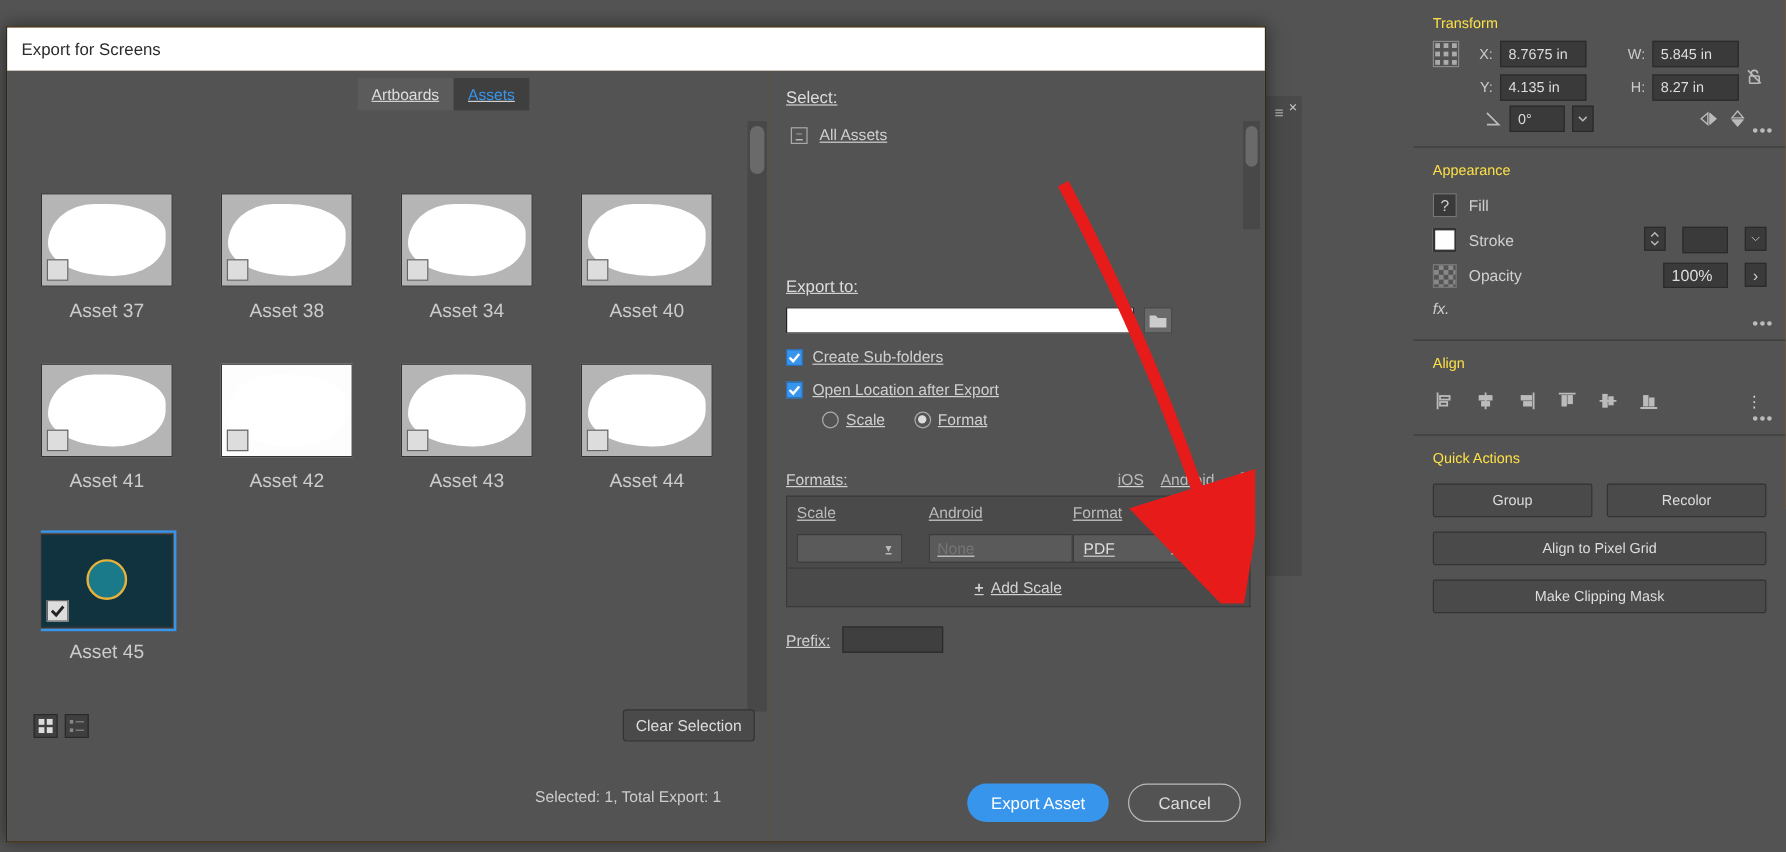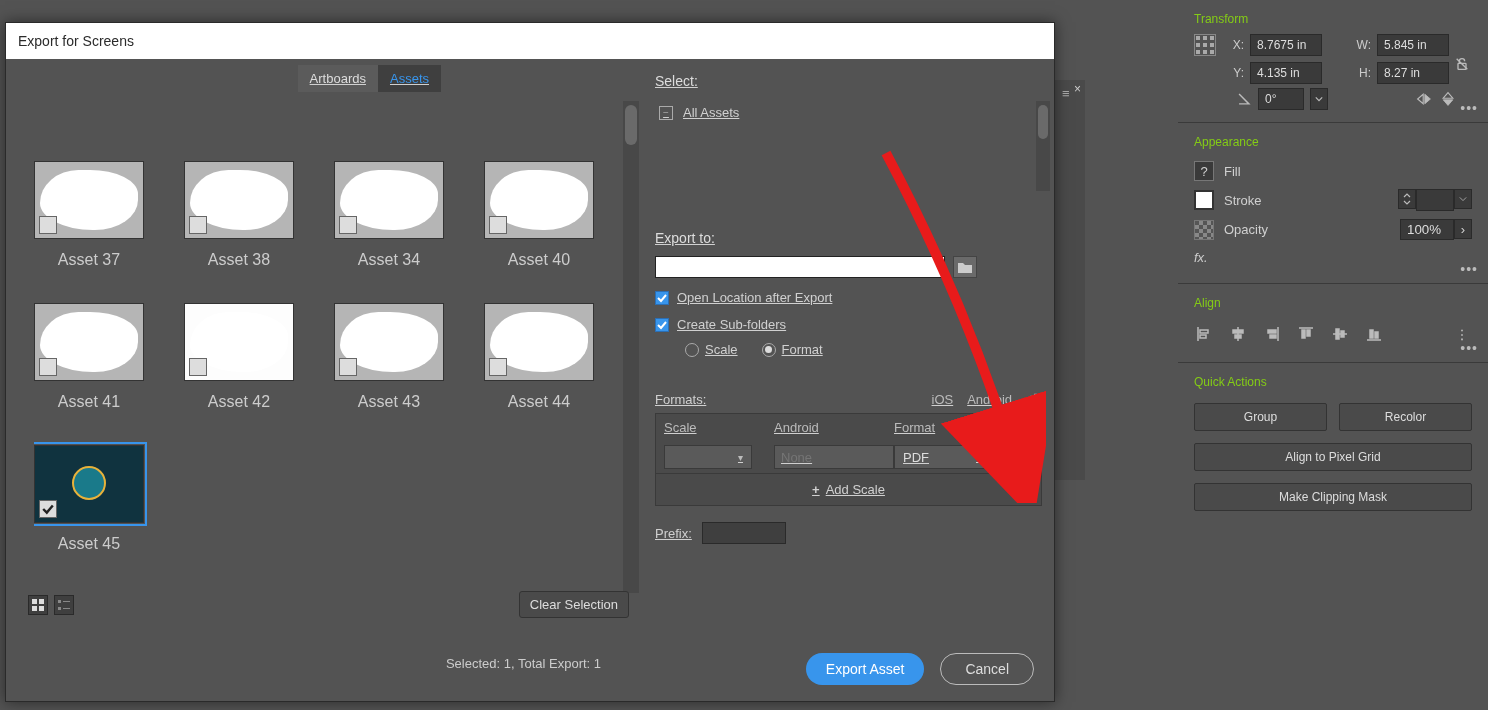--- a/index.html
+++ b/index.html
@@ -1,21 +1,21 @@
 <!DOCTYPE html>
 <html><head>
 <meta charset="utf-8">
 <style>
 * { box-sizing: border-box; margin: 0; padding: 0; font-family: "Segoe UI", Arial, sans-serif; }
 body { background: #535353; width: 1488px; height: 710px; overflow: hidden; position: relative; color: #d0d0d0; font-size: 13px; }
 
 
 .right-panels { position: absolute; right: 0; top: 0; width: 310px; height: 710px; background: #535353; display: flex; flex-direction: column; }
 .panel { border-bottom: 1px solid #3a3a3a; padding: 8px 0 12px 0; position: relative; }
-.panel-header { font-size: 12px; color: #84cc16; padding: 4px 16px 8px 16px; }
+.panel-header { font-size: 12px; color: #fde047; padding: 4px 16px 8px 16px; }
 .more-dots { position: absolute; right: 10px; bottom: 6px; color: #bbb; font-size: 14px; letter-spacing: 1px; cursor: pointer; }
 
 
 .transform-grid { padding: 0 16px; display: grid; grid-template-columns: 24px 1fr 1fr; gap: 6px 10px; align-items: center; }
 .ref-point { width: 22px; height: 22px; display:inline-block; border:1px solid #888; position:relative; }
 .ref-point span { position:absolute; width:4px; height:4px; background:#aaa; }
 .ref-point .rp1{top:1px;left:1px}.ref-point .rp2{top:1px;left:8px}.ref-point .rp3{top:1px;right:1px}
 .ref-point .rp4{top:8px;left:1px}.ref-point .rp5{top:8px;left:8px}.ref-point .rp6{top:8px;right:1px}
 .ref-point .rp7{bottom:1px;left:1px}.ref-point .rp8{bottom:1px;left:8px}.ref-point .rp9{bottom:1px;right:1px}
 .inp-pair { display:flex; align-items:center; gap:6px; }
@@ -24,21 +24,21 @@
 .angle-row { display:flex; align-items:center; gap:6px; padding:4px 16px 0 58px;}
 .dd-arrow { width:18px; height:22px; background:#3a3a3a; border:1px solid #2a2a2a; display:flex;align-items:center;justify-content:center; }
 .flip-icons { margin-left:auto; display:flex; gap:8px; padding-right:16px; }
 .ico { width:16px; height:16px; display:inline-flex; align-items:center; justify-content:center; color:#bbb; }
 .lock-icon { position:absolute; right:18px; top:56px; color:#bbb; }
 
 
 .app-row { display:flex; align-items:center; gap:10px; padding:4px 16px; }
 .swatch { width:20px; height:20px; border:1px solid #777; background:#555; }
 .swatch.q { display:flex;align-items:center;justify-content:center;background:#3a3a3a; }
-.stroke-ctl { display:flex; gap:0; margin-left:auto; }
+.stroke-ctl { display:flex; gap:14px; margin-left:auto; }
 .mini-dd { width:18px; height:20px; background:#3a3a3a; border:1px solid #2a2a2a;display:flex;align-items:center;justify-content:center; }
 .opacity-input { background:#3a3a3a; border:1px solid #2a2a2a; color:#ddd; padding:2px 6px; width:54px;}
 .fx-row { padding:6px 16px; font-style:italic; color:#ccc; }
 
 
 .align-row { display:flex; gap:14px; padding:6px 16px; align-items:center; flex-wrap:wrap; }
 .align-btn { width:20px; height:20px; display:flex; align-items:center; justify-content:center; }
 
 
 .qa-row { display:flex; gap:12px; padding:6px 16px; }
@@ -440,29 +440,29 @@
                 <path d="M1 3 h5 l2 2 h7 v8 h-14 z"></path>
               </svg>
             </div>
         </div>
         <div class="check-row">
           <div class="chkbox">
               <svg viewBox="0 0 10 10">
                 <path d="M1 5 L4 8 L9 2" stroke="#fff" stroke-width="2" fill="none"></path>
               </svg>
             </div>
-          <span>Open Location after Export</span>
+          <span>Create Sub-folders</span>
         </div>
         <div class="check-row">
           <div class="chkbox">
               <svg viewBox="0 0 10 10">
                 <path d="M1 5 L4 8 L9 2" stroke="#fff" stroke-width="2" fill="none"></path>
               </svg>
             </div>
-          <span>Create Sub-folders</span>
+          <span>Open Location after Export</span>
         </div>
         <div class="radio-row">
           <div class="radio">
               <div class="rdio"></div>
               <span>Scale</span>
             </div>
           <div class="radio">
               <div class="rdio on"></div>
               <span>Format</span>
             </div>

